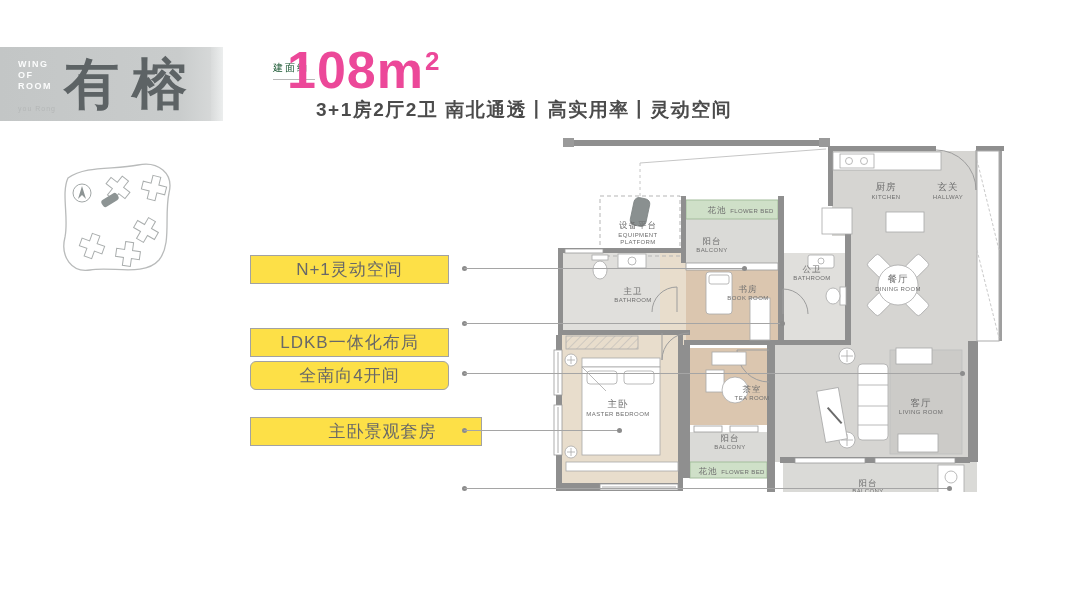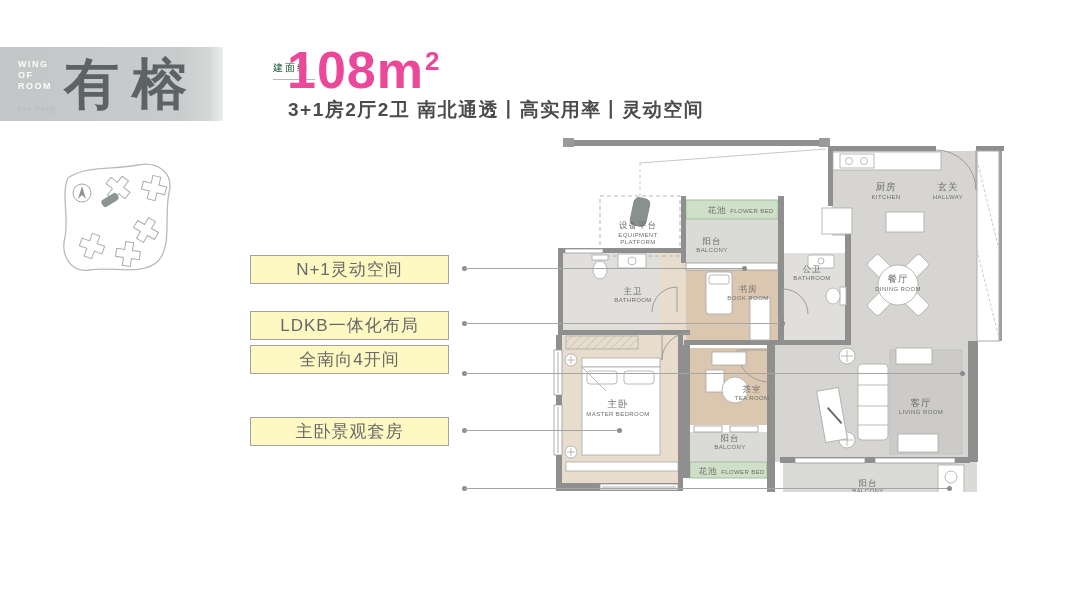--- a/index.html
+++ b/index.html
@@ -14,24 +14,24 @@
           color:#fbfcfc;font-weight:bold;letter-spacing:1.5px;}
   .banner-pinyin{position:absolute;left:18px;bottom:9px;font-size:7px;color:#b4b7b7;letter-spacing:1px;}
   .banner-name{position:absolute;left:64px;top:1px;font-size:55px;font-weight:bold;
           color:#5d6365;letter-spacing:13px;white-space:nowrap;}
   
   .area-label{position:absolute;left:249px;top:61px;font-size:10px;color:#14532d;
           letter-spacing:2px;border-bottom:1px solid #b8b8b8;padding:0 6px 4px 0;margin-left:24px;}
   .area-value{position:absolute;left:287px;top:40px;font-size:52px;font-weight:700;
           color:#ec4899;letter-spacing:1px;}
   .area-value sup{font-size:26px;vertical-align:18px;margin-left:1px;}
-  .tagline{position:absolute;left:288px;top:97px;font-size:19px;font-weight:600;
+  .tagline{position:absolute;left:316px;top:97px;font-size:19px;font-weight:600;
           color:#4b4b4b;letter-spacing:1.5px;}
   
-  .feature-box{position:absolute;left:250px;width:197px;height:27px;background:#fef9c3;
+  .feature-box{position:absolute;left:250px;width:197px;height:27px;background:#fde047;
           border:1.5px solid #a2a2a2;display:flex;align-items:center;justify-content:center;
           font-size:17px;color:#686868;letter-spacing:1px;white-space:nowrap;}
   .leader{position:absolute;height:1px;background:#a5a5a5;}
   .ldot{position:absolute;width:5px;height:5px;border-radius:50%;background:#8c8c8c;}
   
   .watermark{position:absolute;left:805px;top:565px;font-size:30px;font-weight:bold;
           color:#3a3a3a;letter-spacing:1px;white-space:nowrap;
           text-shadow:2px 2px 0 #ffffff,3px 3px 2px rgba(255,255,255,.95),-1px -1px 0 rgba(255,255,255,.6);}
   svg text{font-family:"Liberation Sans",sans-serif;fill:#6e6e6e;}
   .cn{font-size:9.5px;letter-spacing:1px;}
@@ -267,23 +267,23 @@
       <text class="cn" x="921" y="406">客厅</text>
       <text class="en" x="921" y="414">LIVING ROOM</text>
       <text class="sm" x="868" y="486">阳台</text>
       <text class="en" x="868" y="493">BALCONY</text>
       <text class="sm" x="868" y="511" fill="#5d6e5a">花池</text>
       <text class="en" x="905" y="511" fill="#5d6e5a">FLOWER BED</text>
     </g>
   </svg>
 
   <div class="feature-box" style="top:255px;">N+1灵动空间</div>
-  <div class="feature-box" style="top:311px;">LDKB一体化布局</div>
-  <div class="feature-box" style="top:345px;">全南向4开间</div>
-  <div class="feature-box" style="top:417px;">主卧景观套房</div>
+  <div class="feature-box" style="top:328px;">LDKB一体化布局</div>
+  <div class="feature-box" style="top:361px;border-radius:6px;">全南向4开间</div>
+  <div class="feature-box" style="top:417px;padding-left:33px;">主卧景观套房</div>
 
   <div class="ldot" style="left:462px;top:266px;"></div>
   <div class="leader" style="left:464px;top:268px;width:281px;"></div>
   <div class="ldot" style="left:742px;top:266px;"></div>
 
   <div class="ldot" style="left:462px;top:321px;"></div>
   <div class="leader" style="left:464px;top:323px;width:319px;"></div>
   <div class="ldot" style="left:780px;top:321px;"></div>
 
   <div class="ldot" style="left:462px;top:371px;"></div>

